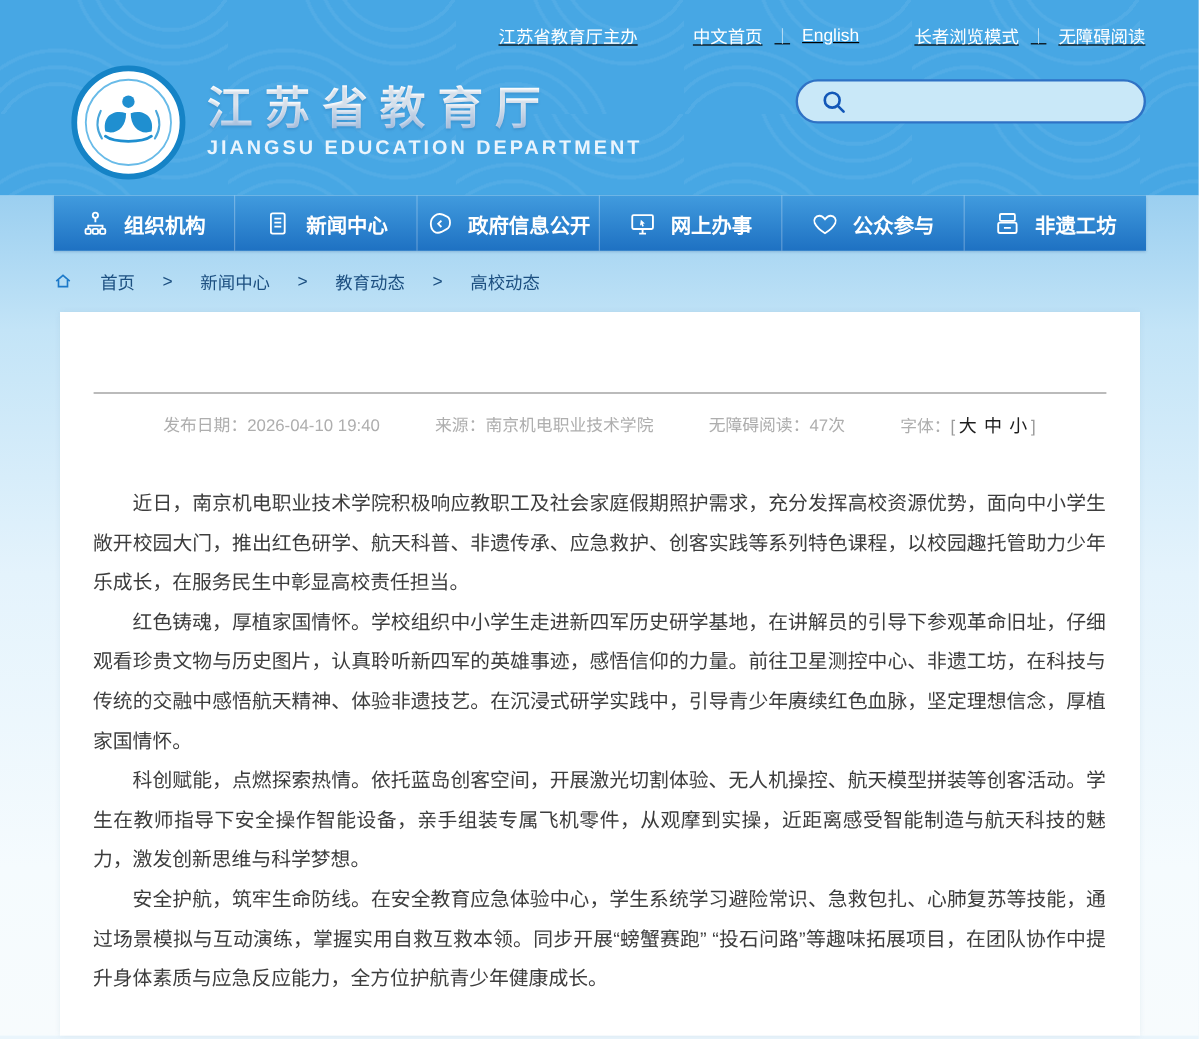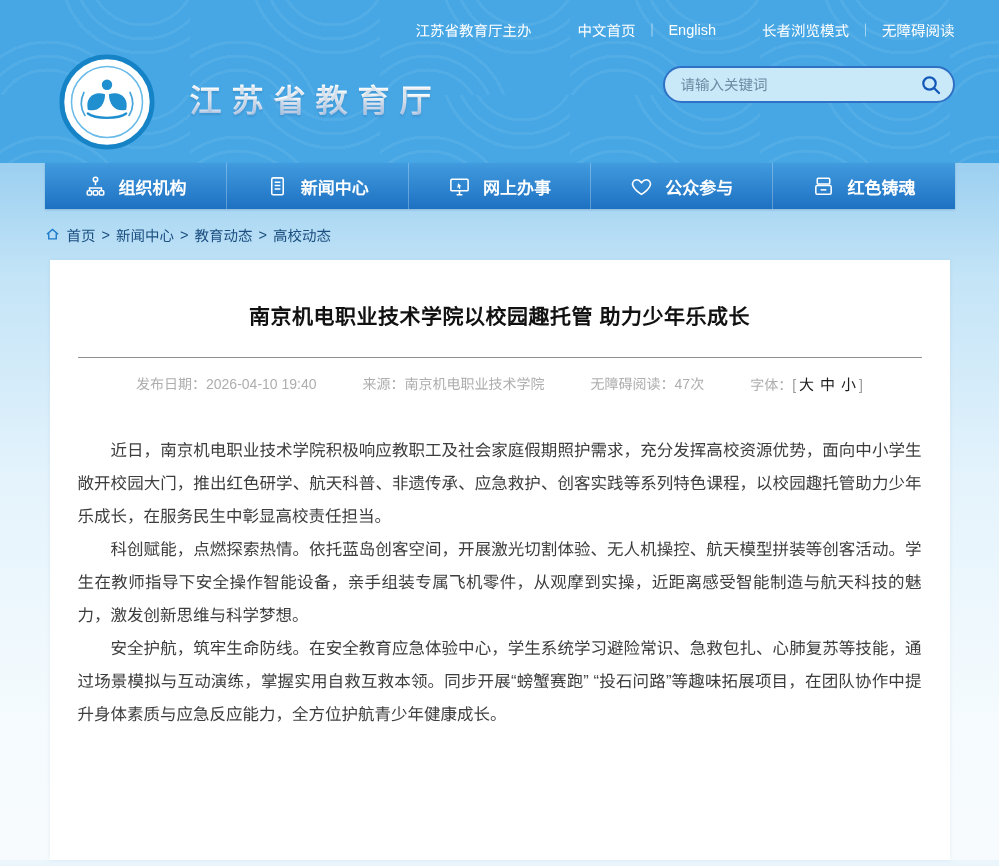--- a/index.html
+++ b/index.html
@@ -12,34 +12,34 @@
   .wave-section{
     background-color:#47a7e4;
     background-image:
       radial-gradient(circle at 25% 130%, transparent 0 52px, rgba(255,255,255,.06) 52px 55px, transparent 55px 66px, rgba(255,255,255,.06) 66px 69px, transparent 69px 80px, rgba(255,255,255,.06) 80px 83px, transparent 83px),
       radial-gradient(circle at 75% -30%, transparent 0 52px, rgba(255,255,255,.06) 52px 55px, transparent 55px 66px, rgba(255,255,255,.06) 66px 69px, transparent 69px 80px, rgba(255,255,255,.06) 80px 83px, transparent 83px);
     background-size:190px 95px;
     padding-bottom:9px;
   }
   .container{ width:910px; margin:0 auto; }
   
-  .topbar{ display:flex; justify-content:flex-end; align-items:center; padding-top:19px; gap:10px; }
+  .topbar{ display:flex; justify-content:flex-end; align-items:center; padding-top:19px; gap:10px;text-decoration:underline; }
   .topbar a{ color:#ffffff; font-size:14.5px; text-decoration:none; }
   .topbar .gap{ width:26px; }
   .topbar .sep{ color:rgba(255,255,255,.85); font-size:13px; }
   
   .header-row{ display:flex; align-items:center; margin-top:10px; height:104px; }
   .logo{ width:96px; height:96px; flex:0 0 96px; margin-left:14px; }
   .brand{ margin-left:18px; }
   .brand-cn{
-    font-size:32px; font-weight:bold; color:#ffffff; letter-spacing:10px;
+    font-size:38px; font-weight:bold; color:#ffffff; letter-spacing:10px;
     background:linear-gradient(#ffffff 40%,#b9cdea 95%);
     -webkit-background-clip:text; background-clip:text; -webkit-text-fill-color:transparent;
     text-shadow:0 2px 2px rgba(20,80,140,.18);
-    white-space:nowrap; line-height:1.1;margin-left:17px;
+    white-space:nowrap; line-height:1.1;
   }
   .brand-en{ font-size:16.5px; color:#f3f9ff; letter-spacing:2.5px; margin-top:2px; font-weight:bold; opacity:.95; }
   
   .search-wrap{ margin-left:auto; align-self:flex-start; margin-top:16px; }
   .search-box{
     width:292px; height:37px; border:2px solid #2f72c5; border-radius:19px;
     background:#c9e8f8; display:flex; align-items:center; padding:0 8px 0 16px;
   }
   .search-box input{
     flex:1; border:none; outline:none; background:transparent;
@@ -59,21 +59,21 @@
     box-shadow:0 1px 2px rgba(30,80,140,.25);
   }
   .nav a{
     flex:1; display:flex; align-items:center; justify-content:center; gap:12px;
     color:#ffffff; font-size:17px; font-weight:bold; text-decoration:none;
     border-right:1px solid rgba(255,255,255,.28);
   }
   .nav a:last-child{ border-right:none; }
   .nav svg{ width:23px; height:23px; }
   
-  .breadcrumb{ display:flex; align-items:center; gap:5px; padding:15px 0 11px 0; font-size:14.5px; color:#1c4f80; }
+  .breadcrumb{ display:flex; align-items:center; gap:22px; padding:15px 0 11px 0; font-size:14.5px; color:#1c4f80; }
   .breadcrumb a{ color:#1c4f80; text-decoration:none; }
   .breadcrumb .bc-sep{ color:#1c4f80; margin:0 1px; }
   .breadcrumb svg{ width:15px; height:15px; margin-right:2px; }
   
   .content-card{
     width:900px; margin:4px auto 0; background:#ffffff; min-height:600px;
     padding:40px 28px 30px; box-shadow:0 0 4px rgba(120,160,190,.15);
   }
   .article-title{ text-align:center; font-size:21px; font-weight:bold; color:#111111; letter-spacing:.5px; }
   .title-rule{ border:none; border-top:1px solid #8f8f8f; margin:27px 0 0 0; }
@@ -114,24 +114,24 @@
         <circle cx="50" cy="50" r="37" fill="none" stroke="#69bbe8" stroke-width="1.6"></circle>
         <circle cx="50" cy="32" r="5.4" fill="#1f8fd0"></circle>
         <path d="M48 42 C37 38 27 45 30 58 C40 61 48 54 48 42 Z" fill="#1f8fd0"></path>
         <path d="M52 42 C63 38 73 45 70 58 C60 61 52 54 52 42 Z" fill="#1f8fd0"></path>
         <path d="M30 62 C38 68 62 68 70 62" fill="none" stroke="#1f8fd0" stroke-width="2.4" stroke-linecap="round"></path>
         <path d="M26 40 C22 48 22 56 27 64" fill="none" stroke="#49a6da" stroke-width="1.8" stroke-linecap="round"></path>
         <path d="M74 40 C78 48 78 56 73 64" fill="none" stroke="#49a6da" stroke-width="1.8" stroke-linecap="round"></path>
       </svg>
       <div class="brand">
         <div class="brand-cn">江苏省教育厅</div>
+        <div class="brand-en">JIANGSU EDUCATION DEPARTMENT</div>
       </div>
       <div class="search-wrap">
         <div class="search-box">
-          <input type="text" placeholder="请输入关键词" style="">
           <button class="search-btn">
             <svg width="24" height="24" viewBox="0 0 24 24" fill="none" stroke="#1257b8" stroke-width="2.2" stroke-linecap="round">
               <circle cx="10.5" cy="10.5" r="6.2"></circle>
               <line x1="15.2" y1="15.2" x2="20" y2="20"></line>
             </svg>
           </button>
         </div>
       </div>
     </div>
   </div>
@@ -151,70 +151,77 @@
     </a>
     <a href="#">
       <svg viewBox="0 0 24 24" fill="none" stroke="#ffffff" stroke-width="1.6">
         <rect x="6" y="3" width="12" height="17.5" rx="1.5"></rect>
         <path d="M9 7.5h6 M9 11h6 M9 14.5h6"></path>
       </svg>
       <span>新闻中心</span>
     </a>
     <a href="#">
       <svg viewBox="0 0 24 24" fill="none" stroke="#ffffff" stroke-width="1.6">
+        <path d="M4.2 12c0-6.5 5.5-9.8 10.5-7.9l3.6 1.6c3.4 1.6 3.6 8.9-.4 10.9l-4.4 2.5C8.5 21.3 4.2 18 4.2 12z"></path>
+        <path d="M13.4 9.2 10.6 12l2.8 2.8"></path>
+      </svg>
+      <span>政府信息公开</span>
+    </a>
+    <a href="#">
+      <svg viewBox="0 0 24 24" fill="none" stroke="#ffffff" stroke-width="1.6">
         <rect x="3" y="4.5" width="18" height="12" rx="1.2"></rect>
         <path d="M9 20.5h6 M12 16.8v3.5"></path>
         <path d="M10.5 8.5l3.5 3.2-1.8.3.9 1.9-1.3.6-.9-1.9-1.2 1.2z" fill="#ffffff" stroke="none"></path>
       </svg>
       <span>网上办事</span>
     </a>
     <a href="#">
       <svg viewBox="0 0 24 24" fill="none" stroke="#ffffff" stroke-width="1.6">
         <path d="M12 20.2s-7-4.4-8.9-8.8C1.7 8.2 3.9 5 7.1 5c2 0 3.4 1 4.9 3 1.5-2 2.9-3 4.9-3 3.2 0 5.4 3.2 4 6.4-1.9 4.4-8.9 8.8-8.9 8.8z"></path>
       </svg>
       <span>公众参与</span>
     </a>
     <a href="#">
       <svg viewBox="0 0 24 24" fill="none" stroke="#ffffff" stroke-width="1.6">
         <rect x="5.5" y="3.5" width="13" height="6" rx="1"></rect>
         <rect x="4" y="11" width="16" height="9" rx="1.5"></rect>
         <path d="M9 15.5h6"></path>
       </svg>
-      <span>红色铸魂</span>
+      <span>非遗工坊</span>
     </a>
   </nav>
 
   <div class="container">
     <div class="breadcrumb">
       <svg viewBox="0 0 24 24" fill="none" stroke="#1c79c9" stroke-width="2.2">
         <path d="M3 11.5 12 4l9 7.5"></path>
           <path d="M6 10v9h12v-9"></path>
       </svg>
       <a href="#">首页</a>
       <span class="bc-sep">&gt;</span>
       <a href="#">新闻中心</a>
       <span class="bc-sep">&gt;</span>
       <a href="#">教育动态</a>
       <span class="bc-sep">&gt;</span>
       <a href="#">高校动态</a>
     </div>
   </div>
 
   <div class="content-card">
-    <h1 class="article-title">南京机电职业技术学院以校园趣托管 助力少年乐成长</h1>
     <hr class="title-rule">
     <div class="meta-row">
       <span class="meta-item"><span>发布日期：</span><span class="val">2026-04-10 19:40</span></span>
       <span class="meta-item"><span>来源：</span><span class="val">南京机电职业技术学院</span></span>
       <span class="meta-item"><span>无障碍阅读：</span><span class="val">47次</span></span>
       <span class="meta-item font-sizer">
         <span>字体：</span><span class="bracket">[</span><a href="#">大</a><a href="#">中</a><a href="#">小</a><span class="bracket">]</span>
       </span>
     </div>
     <div class="article-body">
       <p>近日，南京机电职业技术学院积极响应教职工及社会家庭假期照护需求，充分发挥高校资源优势，面向中小学生敞开校园大门，推出红色研学、航天科普、非遗传承、应急救护、创客实践等系列特色课程，以校园趣托管助力少年乐成长，在服务民生中彰显高校责任担当。</p>
+      <p>红色铸魂，厚植家国情怀。学校组织中小学生走进新四军历史研学基地，在讲解员的引导下参观革命旧址，仔细观看珍贵文物与历史图片，认真聆听新四军的英雄事迹，感悟信仰的力量。前往卫星测控中心、非遗工坊，在科技与传统的交融中感悟航天精神、体验非遗技艺。在沉浸式研学实践中，引导青少年赓续红色血脉，坚定理想信念，厚植家国情怀。</p>
       <p>科创赋能，点燃探索热情。依托蓝岛创客空间，开展激光切割体验、无人机操控、航天模型拼装等创客活动。学生在教师指导下安全操作智能设备，亲手组装专属飞机零件，从观摩到实操，近距离感受智能制造与航天科技的魅力，激发创新思维与科学梦想。</p>
       <p>安全护航，筑牢生命防线。在安全教育应急体验中心，学生系统学习避险常识、急救包扎、心肺复苏等技能，通过场景模拟与互动演练，掌握实用自救互救本领。同步开展“螃蟹赛跑” “投石问路”等趣味拓展项目，在团队协作中提升身体素质与应急反应能力，全方位护航青少年健康成长。</p>
 
     </div>
   </div>
 
 </div>
 
 </body></html>

